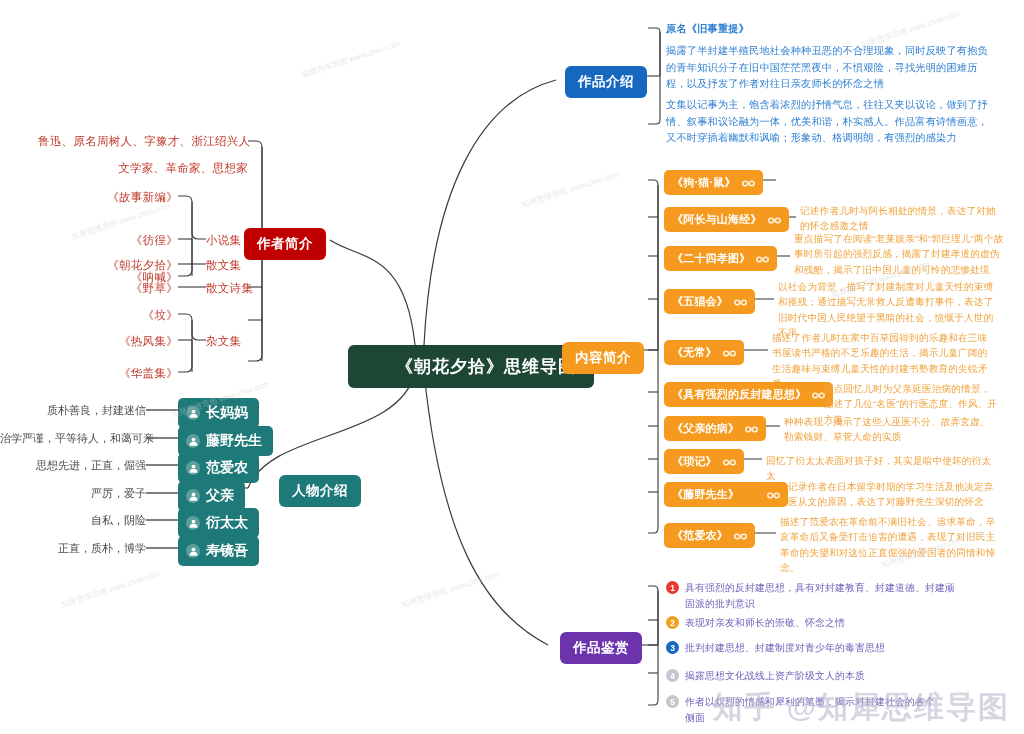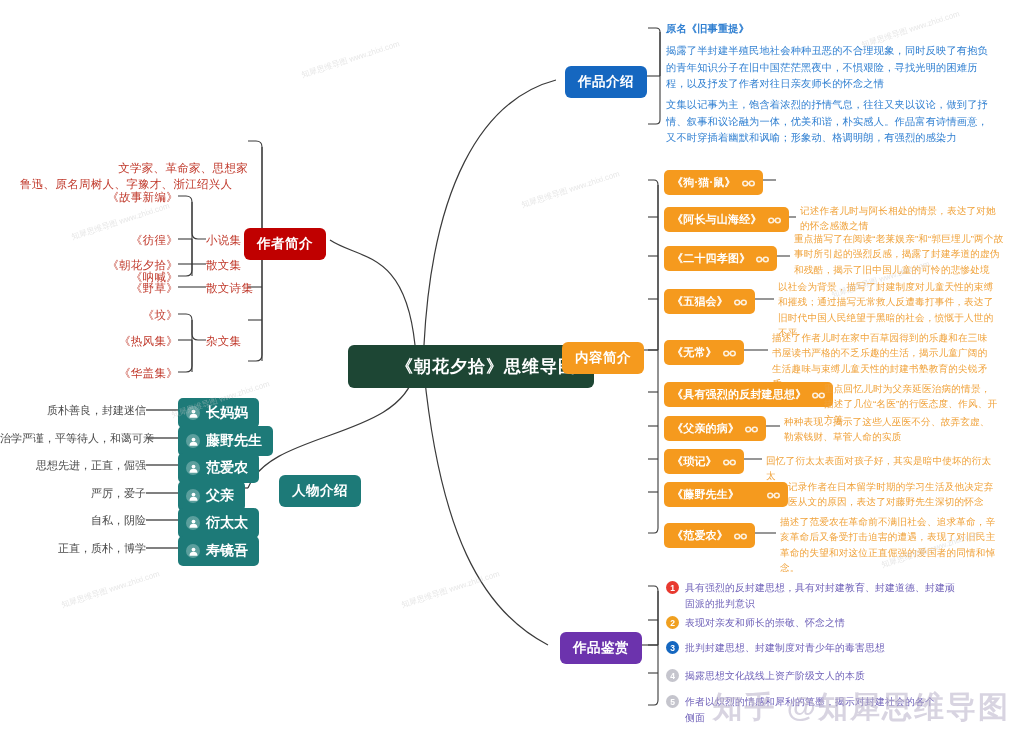--- a/index.html
+++ b/index.html
@@ -206,21 +206,21 @@
   </svg>
 
   <div class="node root" style="left:348px;top:345px;padding-left:48px;">《朝花夕拾》思维导图</div>
 
   <div class="node branch red" style="left:244px;top:228px;">作者简介</div>
   <div class="node branch blue" style="left:565px;top:66px;">作品介绍</div>
   <div class="node branch orange" style="left:562px;top:342px;">内容简介</div>
   <div class="node branch teal" style="left:248px;top:475px;">人物介绍</div>
   <div class="node branch purple" style="left:560px;top:632px;">作品鉴赏</div>
 
-  <div class="node redtext right" style="left:20px;top:134px;width:210px;margin-top:43px;">鲁迅、原名周树人、字豫才、浙江绍兴人</div>
+  <div class="node redtext right" style="left:38px;top:134px;width:210px;">鲁迅、原名周树人、字豫才、浙江绍兴人</div>
   <div class="node redtext right" style="left:38px;top:161px;width:210px;">文学家、革命家、思想家</div>
 
   <div class="node redtext right" style="left:78px;top:190px;width:100px;">《故事新编》</div>
   <div class="node redtext right" style="left:78px;top:233px;width:100px;">《彷徨》</div>
   <div class="node redtext right" style="left:78px;top:270px;width:100px;">《呐喊》</div>
   <div class="node redtext" style="left:206px;top:233px;">小说集</div>
 
   <div class="node redtext right" style="left:68px;top:258px;width:110px;">《朝花夕拾》</div>
   <div class="node redtext" style="left:206px;top:258px;">散文集</div>
 

